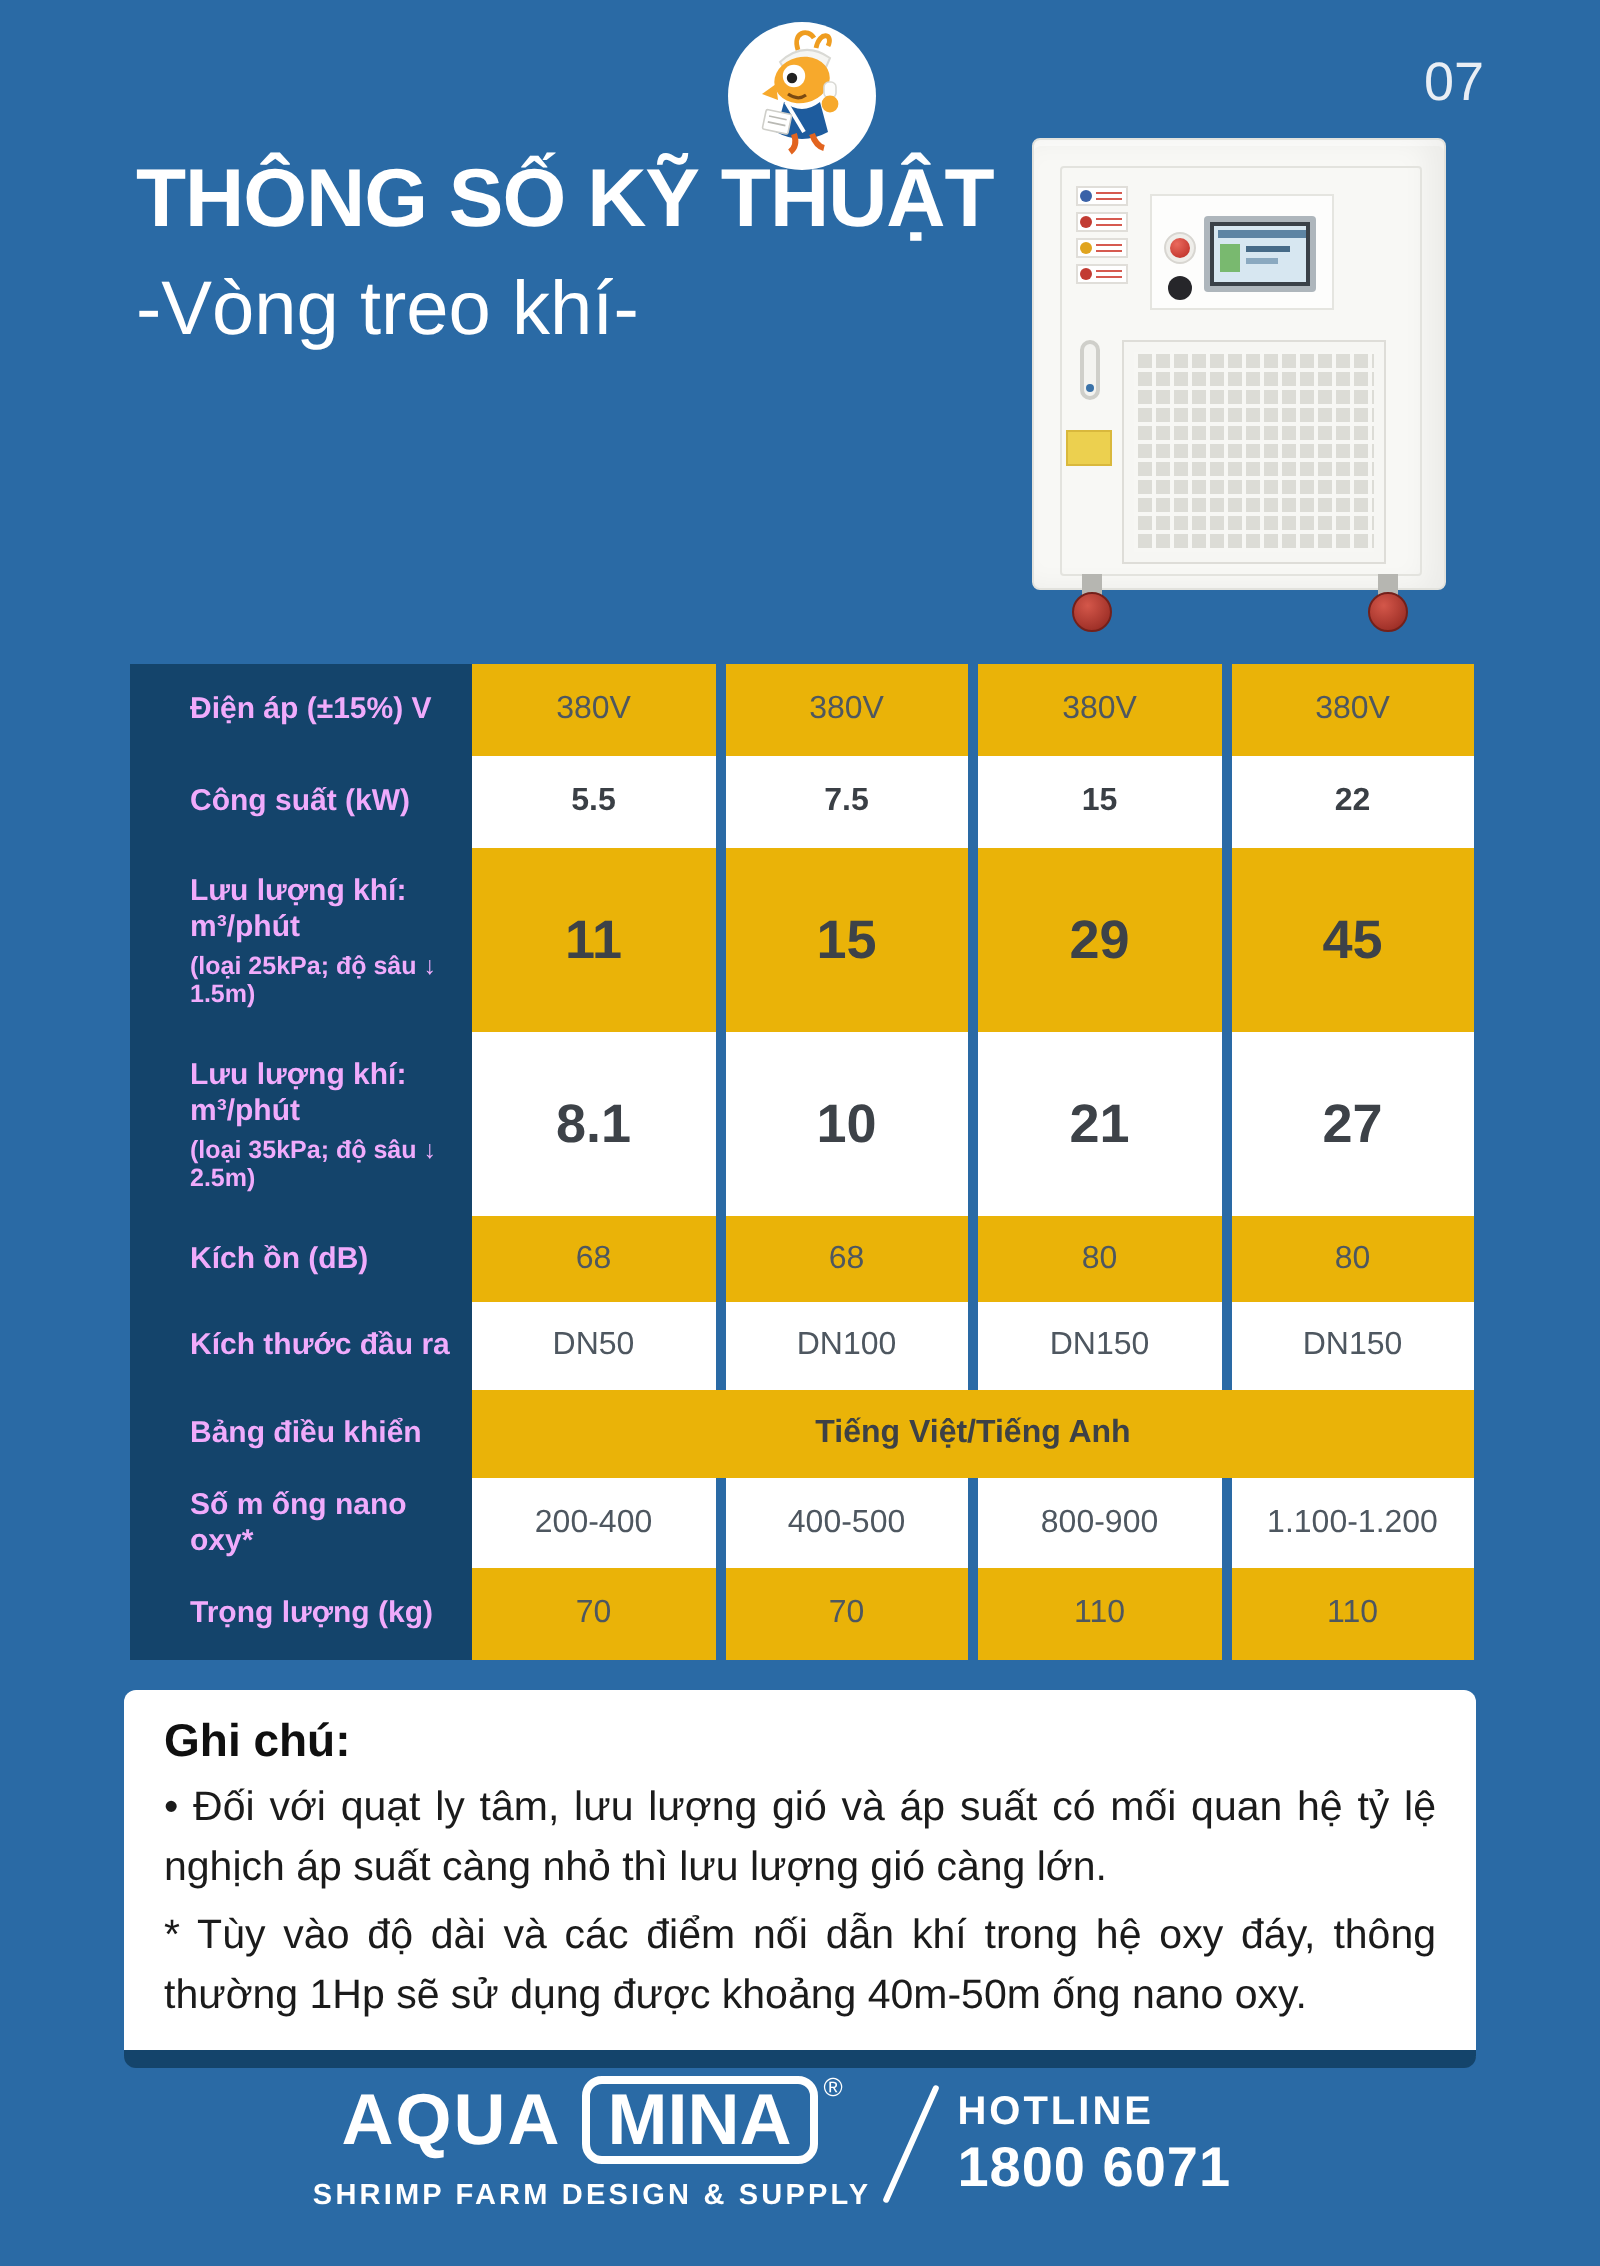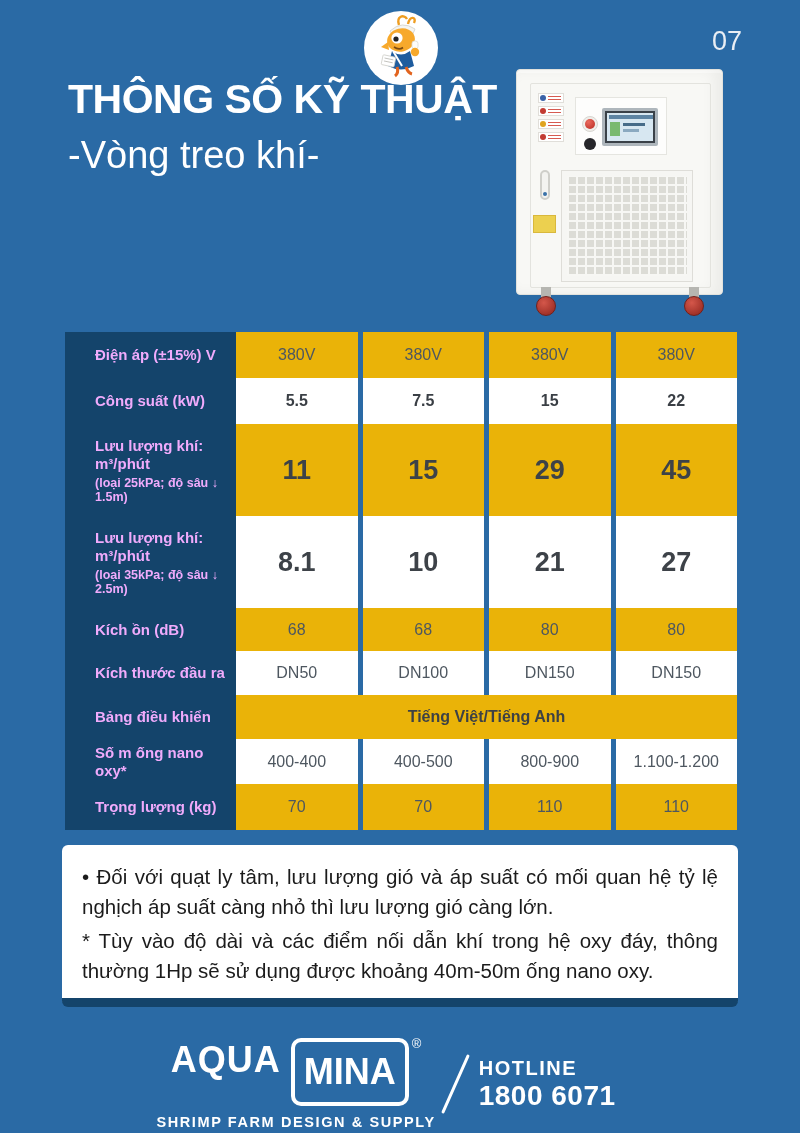--- a/index.html
+++ b/index.html
@@ -79,21 +79,21 @@
          border-radius:6px;border-bottom:9px solid #14446b;padding:12px 20px 12px;}
   .notes-title{font-size:23px;font-weight:800;color:#101010;}
   .notes p{margin:5px 0 0;font-size:20.5px;color:#1b1b1b;line-height:1.45;text-align:justify;}
 
   
   .footer{position:absolute;left:0;top:1038px;width:100%;display:flex;justify-content:center;
           align-items:center;color:#ffffff;}
   .brand{display:flex;flex-direction:column;align-items:center;}
   .brand-row{display:flex;align-items:flex-start;}
   .brand-aqua{font-size:36px;font-weight:800;letter-spacing:1px;line-height:44px;margin-right:10px;}
-  .brand-mina{border:4px solid #ffffff;border-radius:10px;padding:12px 9px;font-size:36px;font-weight:800;
+  .brand-mina{border:4px solid #ffffff;border-radius:10px;padding:0 9px;font-size:36px;font-weight:800;
               line-height:36px;box-sizing:border-box;}
   .reg{font-size:13px;margin:-2px 0 0 3px;}
   .tagline{font-size:14.5px;font-weight:700;letter-spacing:1.6px;margin-top:8px;align-self:flex-start;}
   .slash{width:3px;height:64px;background:#ffffff;transform:rotate(24deg);border-radius:2px;margin:0 22px 0 18px;}
   .hotline{display:flex;flex-direction:column;}
   .hotline-label{font-size:20px;font-weight:700;letter-spacing:1.5px;}
   .hotline-number{font-size:28px;font-weight:800;letter-spacing:0.5px;}
 </style>
 </head>
 <body>
@@ -265,21 +265,21 @@
       <div class="tcells">
         <div class="tcell">Tiếng Việt/Tiếng Anh</div>
       </div>
     </div>
 
     <div class="trow h45 white">
       <div class="tlabel">
           <span class="main">Số m ống nano oxy*</span>
         </div>
       <div class="tcells">
-        <div class="tcell">400-400</div>
+        <div class="tcell">200-400</div>
         <div class="tcell">400-500</div>
         <div class="tcell">800-900</div>
         <div class="tcell">1.100-1.200</div>
       </div>
     </div>
 
     <div class="trow h46 light">
       <div class="tlabel">
           <span class="main">Trọng lượng (kg)</span>
         </div>
@@ -287,20 +287,21 @@
         <div class="tcell">70</div>
         <div class="tcell">70</div>
         <div class="tcell">110</div>
         <div class="tcell">110</div>
       </div>
     </div>
 
   </div>
 
   <div class="notes">
+    <div class="notes-title">Ghi chú:</div>
     <p>• Đối với quạt ly tâm, lưu lượng gió và áp suất có mối quan hệ tỷ lệ nghịch áp suất càng nhỏ thì lưu lượng gió càng lớn.</p>
     <p>* Tùy vào độ dài và các điểm nối dẫn khí trong hệ oxy đáy, thông thường 1Hp sẽ sử dụng được khoảng 40m-50m ống nano oxy.</p>
   </div>
 
   <div class="footer">
     <div class="brand">
       <div class="brand-row">
         <span class="brand-aqua">AQUA</span>
         <span class="brand-mina">MINA</span>
         <span class="reg">®</span>

